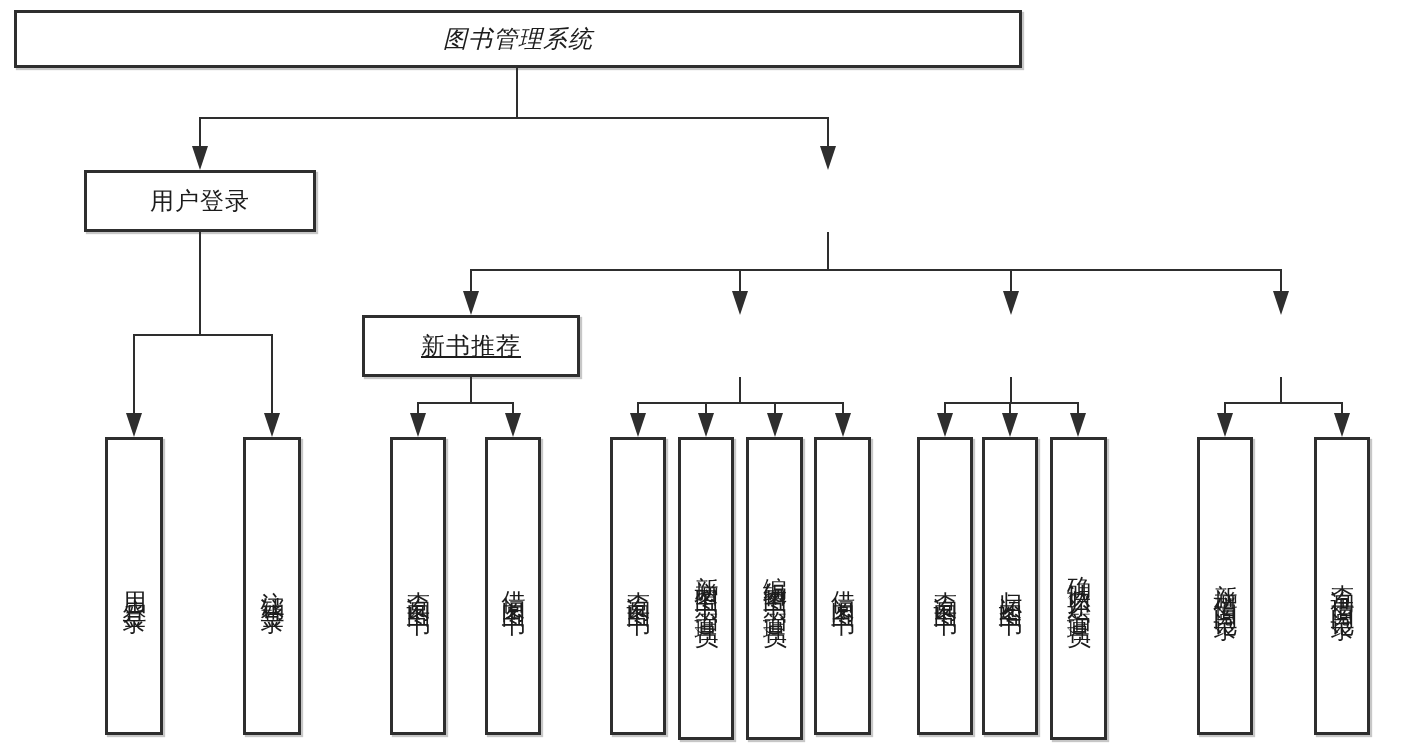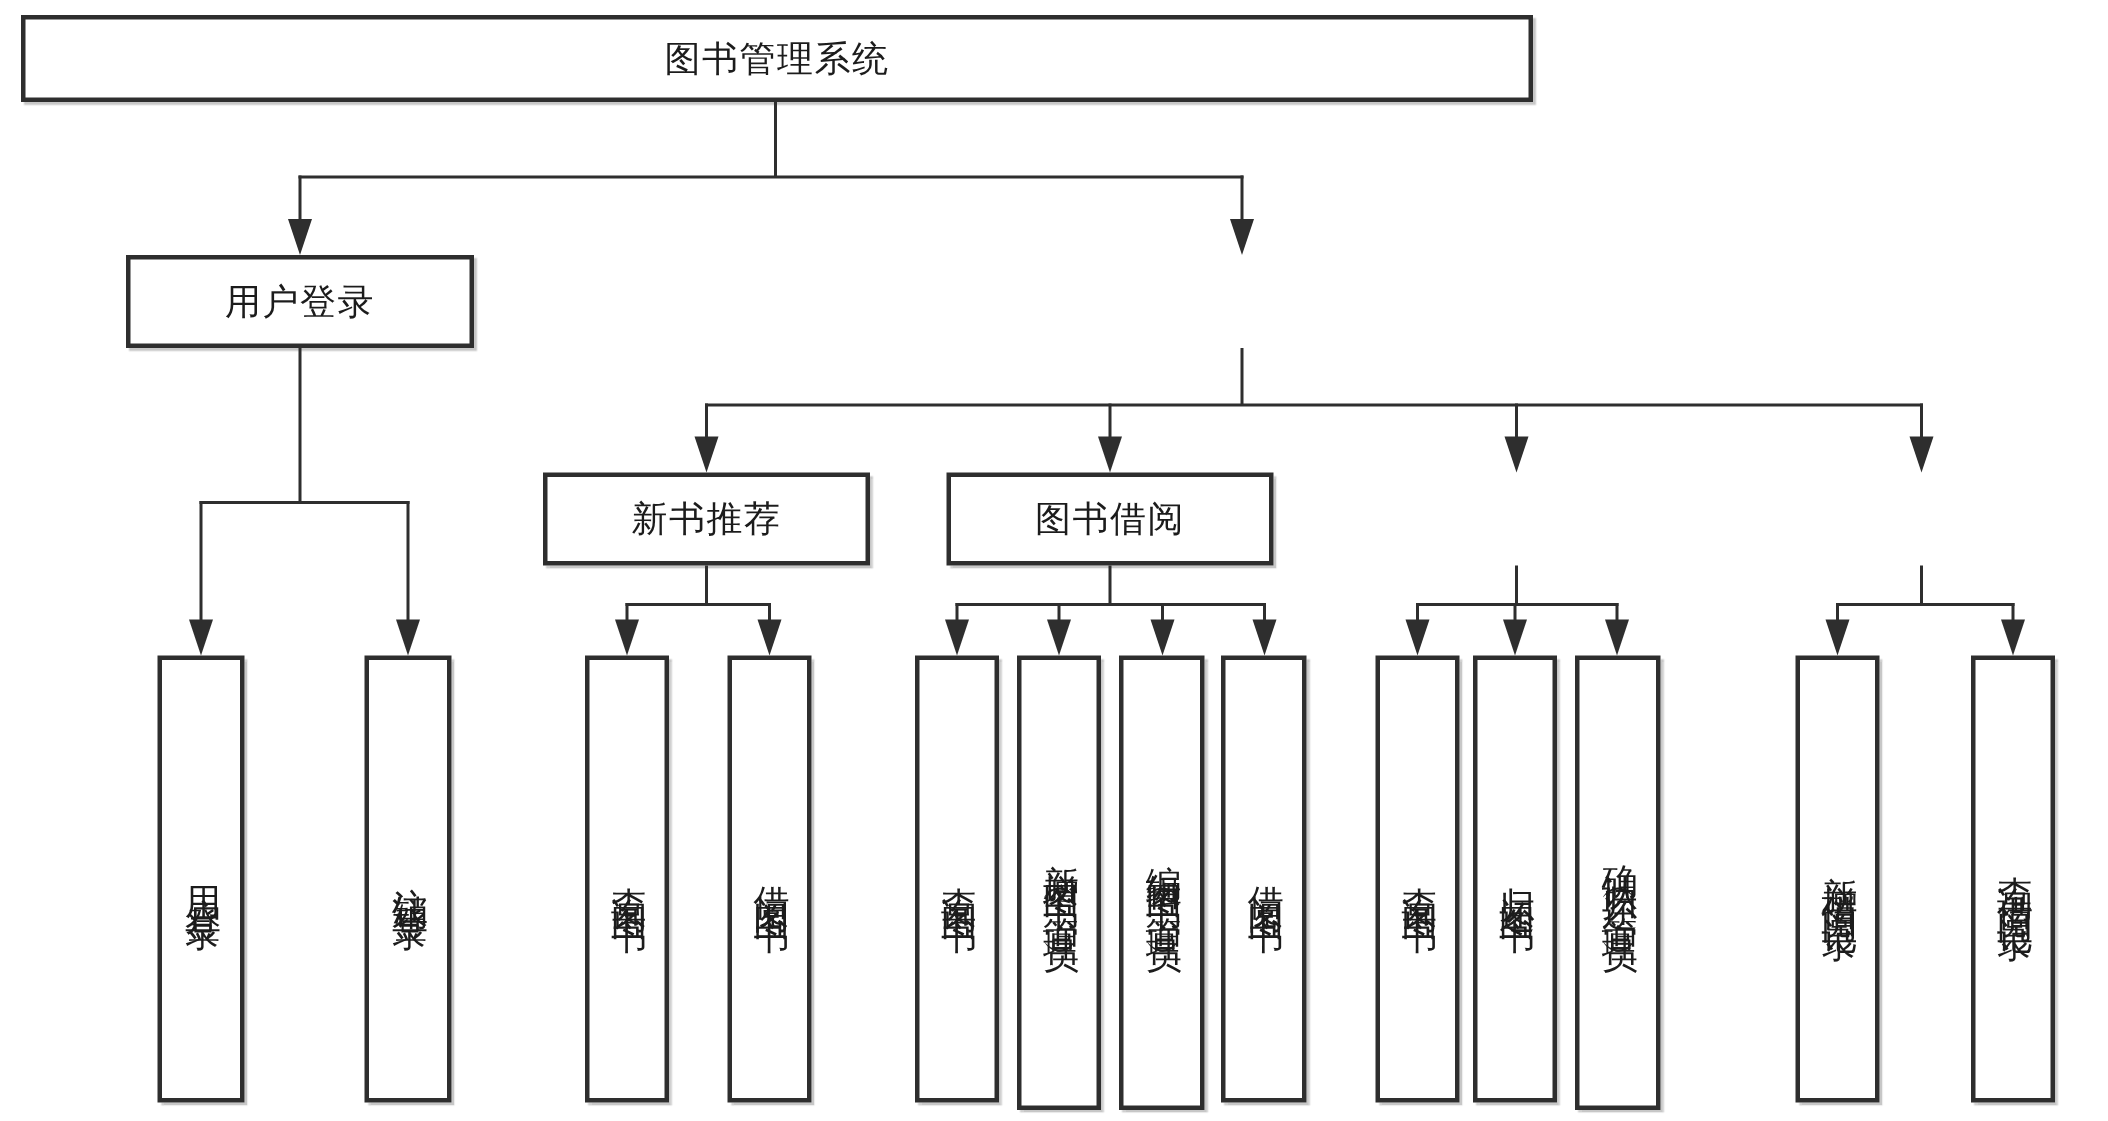--- a/index.html
+++ b/index.html
@@ -34,26 +34,25 @@
   .wm{
     position:absolute;right:3px;bottom:4px;z-index:5;
     font-size:21px;color:var(--wm,#b5b5b5);white-space:nowrap;
   }
 </style>
 </head>
 <body>
 
 <div class="canvas">
 
-  <div class="hbox" style="left:14px;top:10px;width:1008px;height:58px;">图书管理系统</div>
+  <div class="hbox" style="left:14px;top:10px;width:1008px;height:58px;font-style:italic;">图书管理系统</div>
 
   <div class="hbox" style="left:84px;top:170px;width:232px;height:62px;">用户登录</div>
 
-  <div class="hbox" style="left:362px;top:315px;width:218px;height:62px;">新书推荐</div>
-  <div class="hbox" style="left:631px;top:315px;width:218px;height:62px;">图书借阅</div>
+  <div class="hbox" style="left:362px;top:315px;width:218px;height:62px;text-decoration:underline;">新书推荐</div>
 
   <div class="vbox" style="left:105px;top:437px;width:58px;height:298px;">
     <span>用户登录</span>
     </div>
   <div class="vbox" style="left:243px;top:437px;width:58px;height:298px;">
     <span>注销登录</span>
     </div>
 
   <div class="vbox" style="left:390px;top:437px;width:56px;height:298px;">
     <span>查询图书</span>

